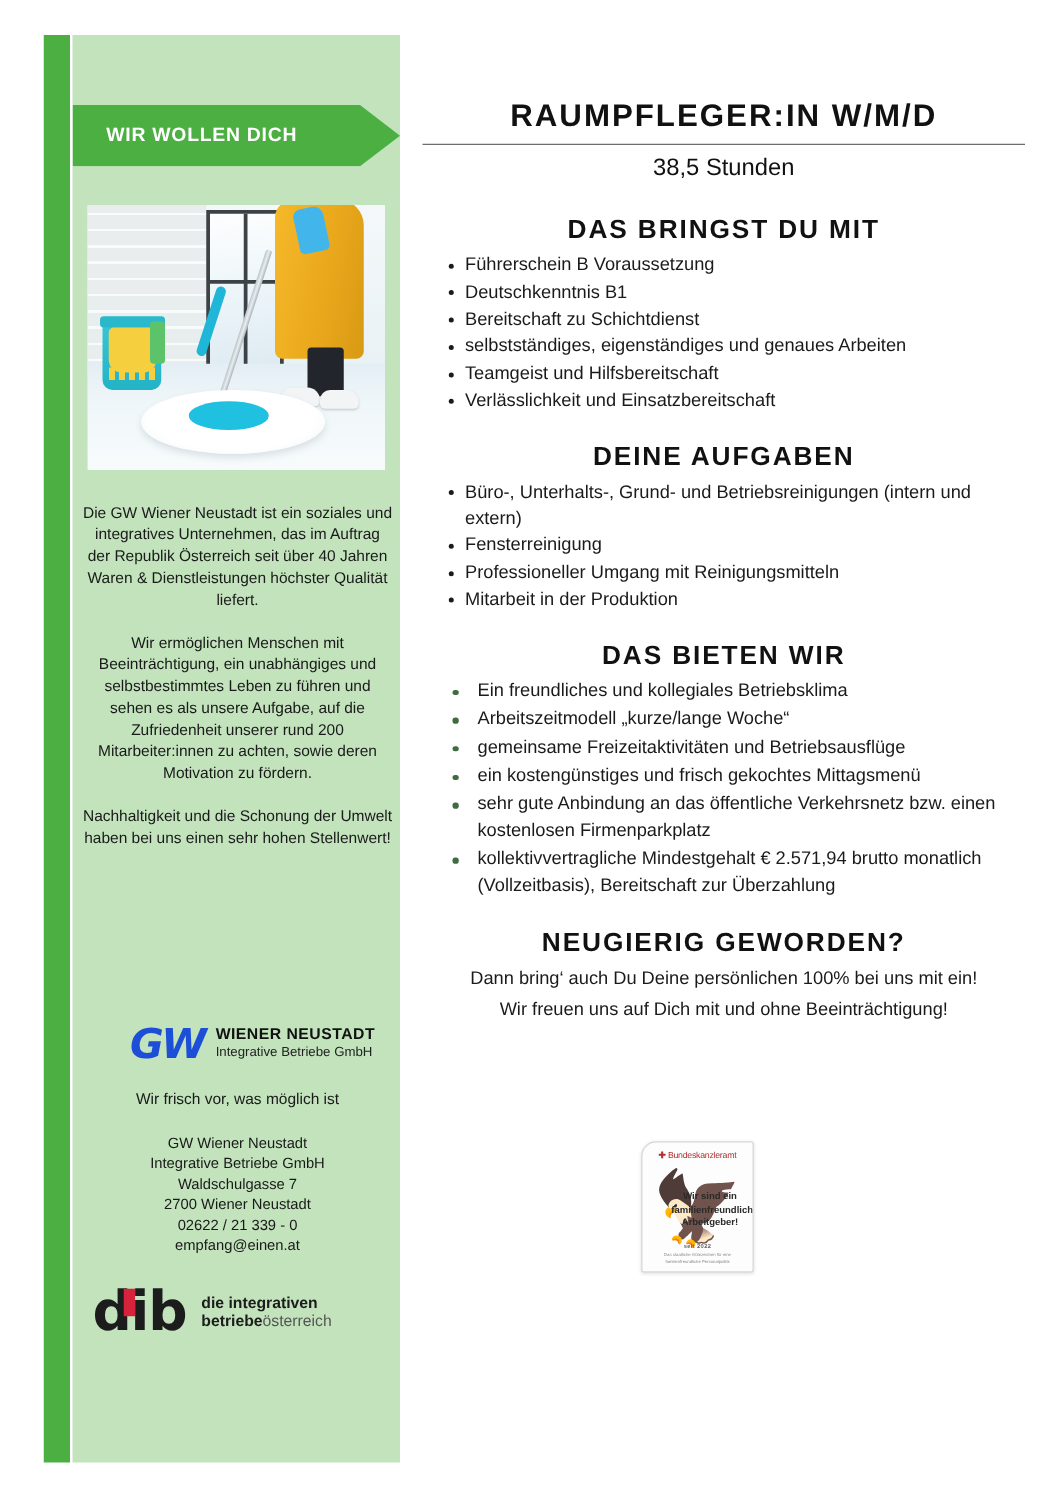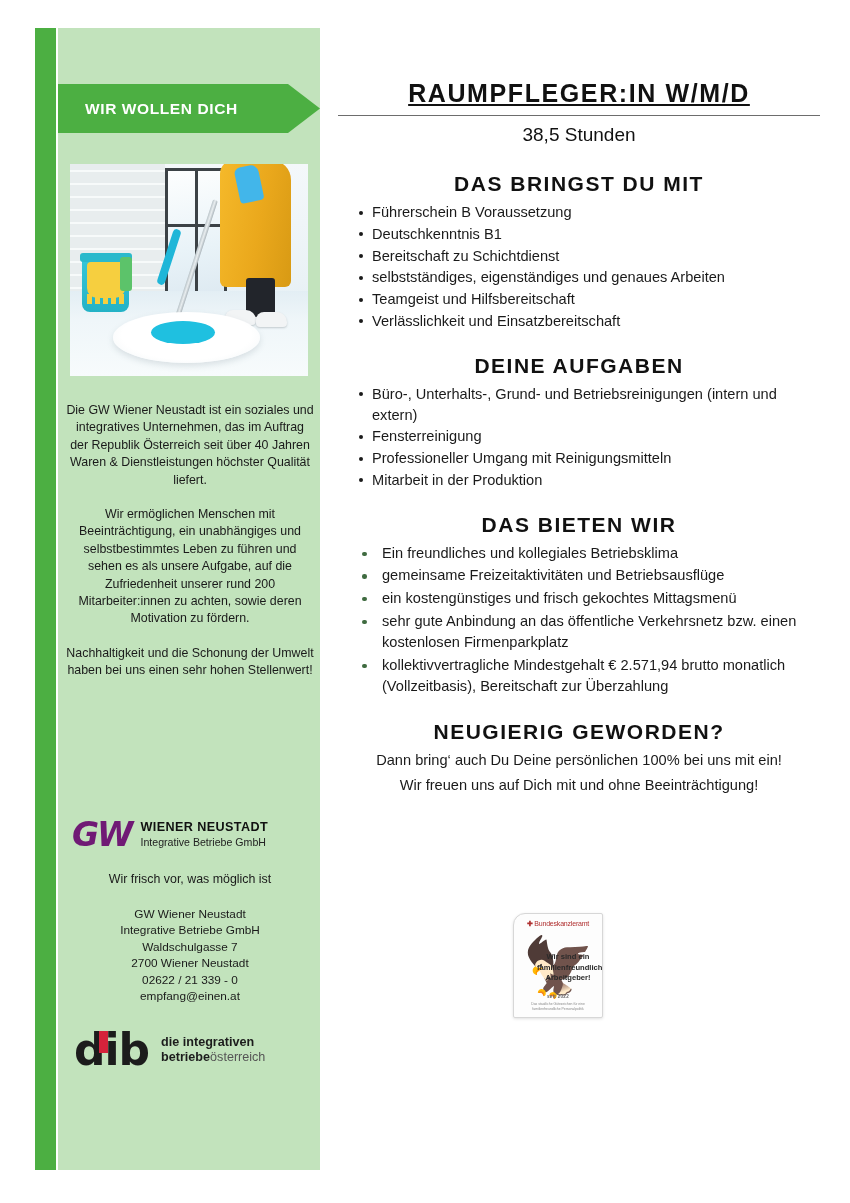--- a/index.html
+++ b/index.html
@@ -175,23 +175,24 @@
     width: 236px;
     display: flex;
     align-items: center;
     gap: 9px;
   }
   #gw-logo .gw-mark {
     font-family: "DejaVu Sans", sans-serif;
     font-size: 33px;
     font-weight: bold;
     font-style: italic;
-    color: #701a75;
+    color: #1d4ed8;
     line-height: 1;
     letter-spacing: -2px;
+    margin-left: 32px;
   }
   #gw-logo .gw-words { line-height: 1.25; }
   #gw-logo .gw-city {
     font-size: 12.6px; font-weight: bold; letter-spacing: .4px; color: #111;
   }
   #gw-logo .gw-sub { font-size: 10.6px; color: #222; }
 
   #tagline {
     position: absolute;
     left: 66px;
@@ -253,21 +254,20 @@
     width: 482px;
   }
   .job-title {
     margin: 0;
     text-align: center;
     font-size: 25px;
     font-weight: bold;
     letter-spacing: 1.6px;
     line-height: 31px;
     color: #111;
-    text-decoration: underline;
   }
   .title-rule {
     margin: 6px 0 4px 0;
     border: 0;
     border-top: 1px solid #6d6d6d;
   }
   .hours {
     margin: 0;
     text-align: center;
     font-size: 19px;
@@ -476,20 +476,21 @@
   <ul class="blist">
     <li>Büro-, Unterhalts-, Grund- und Betriebsreinigungen (intern und extern)</li>
     <li>Fensterreinigung</li>
     <li>Professioneller Umgang mit Reinigungsmitteln</li>
     <li>Mitarbeit in der Produktion</li>
   </ul>
 
   <h2 class="section-head">DAS BIETEN WIR</h2>
   <ul class="blist green-bullets">
     <li>Ein freundliches und kollegiales Betriebsklima</li>
+    <li>Arbeitszeitmodell „kurze/lange Woche“</li>
     <li>gemeinsame Freizeitaktivitäten und Betriebsausflüge</li>
     <li>ein kostengünstiges und frisch gekochtes Mittagsmenü</li>
     <li>sehr gute Anbindung an das öffentliche Verkehrsnetz bzw. einen kostenlosen Firmenparkplatz</li>
     <li>kollektivvertragliche Mindestgehalt € 2.571,94 brutto monatlich (Vollzeitbasis), Bereitschaft zur Überzahlung</li>
   </ul>
 
   <h2 class="section-head">NEUGIERIG GEWORDEN?</h2>
   <div class="closing">Dann bring‘ auch Du Deine persönlichen 100% bei uns mit ein!</div>
   <div class="closing">Wir freuen uns auf Dich mit und ohne Beeinträchtigung!</div>
 

